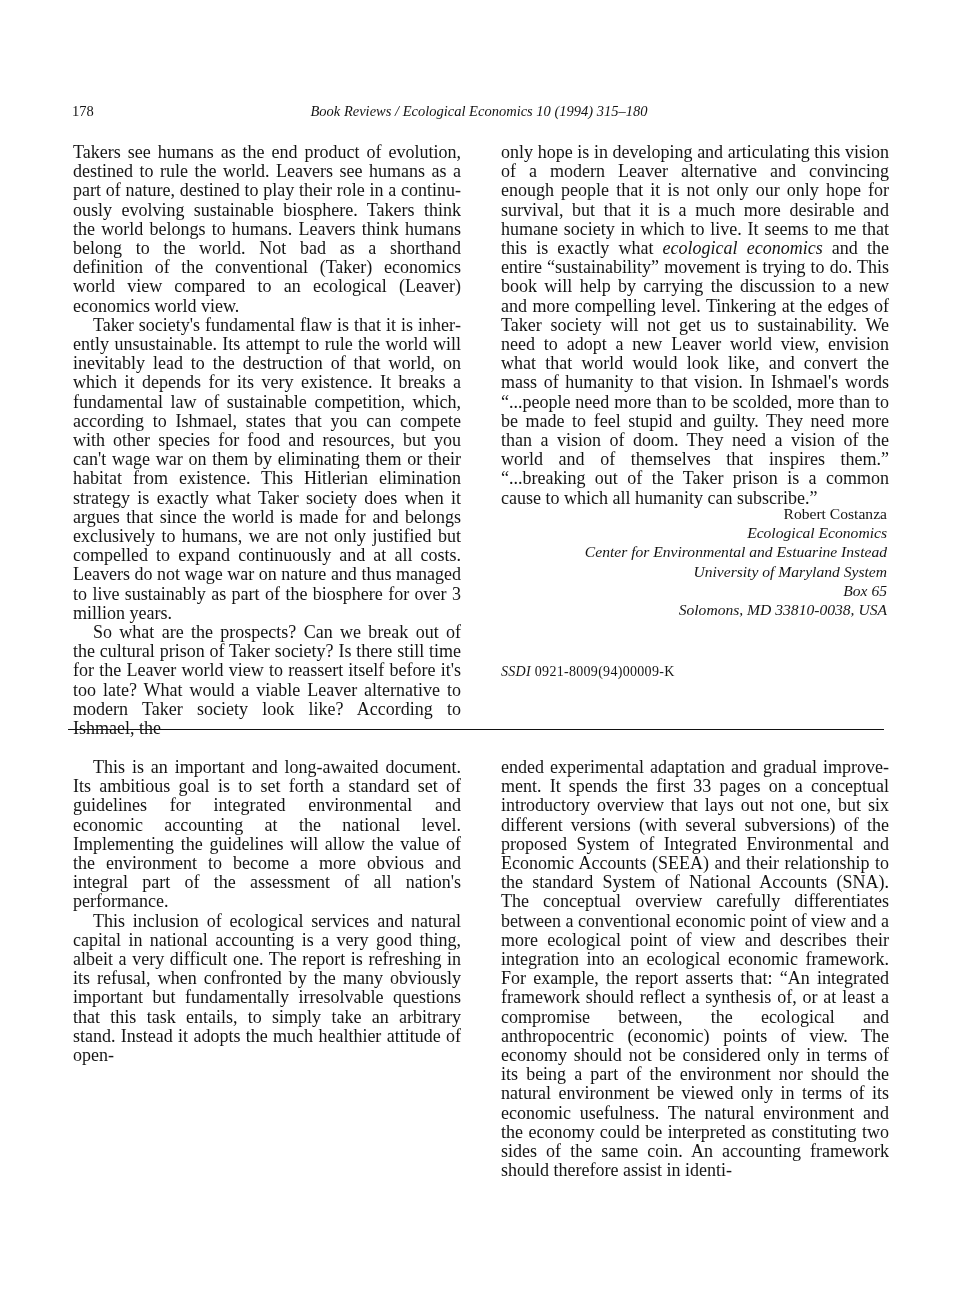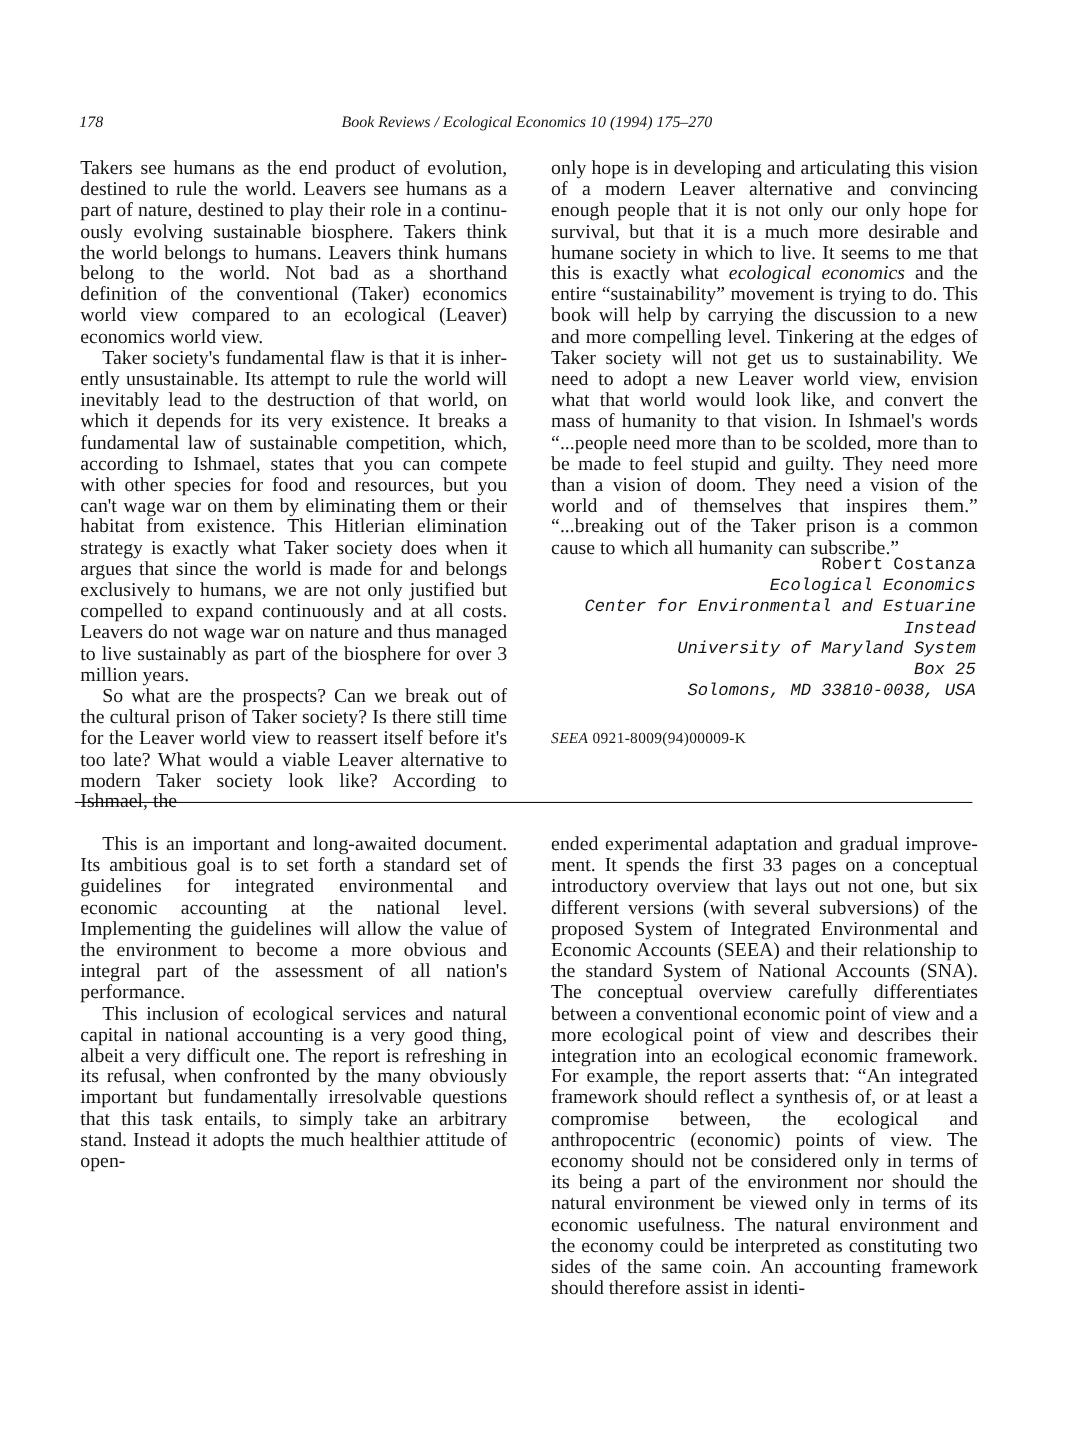--- a/index.html
+++ b/index.html
@@ -5,80 +5,80 @@
   html, body { margin: 0; padding: 0; background: #ffffff; }
   body {
     width: 974px; height: 1307px; position: relative; overflow: hidden;
     font-family: "Liberation Serif", "DejaVu Serif", serif;
     color: #141414;
   }
   .header {
     position: absolute; top: 103px; left: 72px; width: 814px; height: 20px;
     font-size: 14.5px;
   }
-  .page-number { position: absolute; left: 0; top: 0; font-style: italic; }
+  .page-number { position: absolute; left: 0; top: 0; }
   .running-head { position: absolute; left: 0; right: 0; top: 0; text-align: center; font-style: italic; }
 
   .col {
     position: absolute; width: 388px;
     font-size: 18px; line-height: 19.2px;
     text-align: justify; hyphens: manual;
   }
   .col p { margin: 0; }
   .col p.indent { text-indent: 20px; }
   .col-left-top { left: 73px; top: 143px; }
   .col-right-top { left: 501px; top: 143px; }
   .col-left-bottom { left: 73px; top: 758px; }
   .col-right-bottom { left: 501px; top: 758px; }
 
-  .signature { position: absolute; left: 501px; top: 504px; width: 386px; text-align: right; font-size: 15.6px; line-height: 19.2px; font-family: Liberation Mono, monospace; }
+  .signature { position: absolute; left: 501px; top: 504px; width: 386px; text-align: right; font-size: 15.6px; line-height: 19.2px; }
   .signature .name { font-style: normal; }
   .signature .aff { font-style: italic; }
   .ssdi { position: absolute; left: 501px; top: 664px; font-size: 14px; letter-spacing: 0.3px; }
   .ssdi .label { font-style: italic; }
 
   .rule {
     position: absolute; left: 68px; top: 729px; width: 816px; height: 0;
     border-top: 1.3px solid #111;
   }
 
   .section-title { font-weight: bold; margin-bottom: 19px !important; text-align: left !important; }
   .citation { margin-bottom: 19px !important; }
   .citation .cite-title { font-style: italic; }
   em { font-style: italic; }
 </style>
 </head>
 <body>
 
 <div class="header">
   <span class="page-number">178</span>
-  <span class="running-head">Book Reviews / Ecological Economics 10 (1994) 175–270</span>
+  <span class="running-head">Book Reviews / Ecological Economics 10 (1994) 315–180</span>
 </div>
 
 <div class="col col-left-top">
   <p>Takers see humans as the end product of evolution, destined to rule the world. Leavers see humans as a part of nature, destined to play their role in a continu­ously evolving sustainable biosphere. Takers think the world belongs to humans. Leavers think humans be­long to the world. Not bad as a shorthand definition of the conventional (Taker) economics world view com­pared to an ecological (Leaver) economics world view.</p>
   <p class="indent">Taker society's fundamental flaw is that it is inher­ently unsustainable. Its attempt to rule the world will inevitably lead to the destruction of that world, on which it depends for its very existence. It breaks a fundamental law of sustainable competition, which, according to Ishmael, states that you can compete with other species for food and resources, but you can't wage war on them  by eliminating them or their habitat from existence. This Hitlerian elimination strategy is exactly what Taker society does when it argues that since the world is made for and belongs exclusively to humans, we are not only justified but compelled to expand continuously and at all costs. Leavers do not wage war on nature and thus managed to live sustain­ably as part of the biosphere for over 3 million years.</p>
   <p class="indent">So what are the prospects? Can we break out of the cultural prison of Taker society? Is there still time for the Leaver world view to reassert itself before it's too late? What would a viable Leaver alternative to mod­ern Taker society look like? According to Ishmael, the</p>
 </div>
 
 <div class="col col-right-top">
   <p><span>only hope is in developing and articulating this vision of a modern Leaver alternative and convincing enough people that it is not only our only hope for survival, but that it is a much more desirable and humane society in which to live. It seems to me that this is exactly what </span><em>ecological economics</em><span> and the entire “sustainability” movement is trying to do. This book will help by carrying the discussion to a new and more compelling level. Tinkering at the edges of Taker society will not get us to sustainability. We need to adopt a new Leaver world view, envision what that world would look like, and convert the mass of humanity to that vision. In Ishmael's words “...people need more than to be scolded, more than to be made to feel stupid and guilty. They need more than a vision of doom. They need a vision of the world and of themselves that inspires them.” “...breaking out of the Taker prison is a common cause to which all humanity can subscribe.”</span></p>
 </div>
 
 <div class="signature">
   <div class="name">Robert Costanza</div>
   <div class="aff">Ecological Economics</div>
   <div class="aff">Center for Environmental and Estuarine Instead</div>
   <div class="aff">University of Maryland System</div>
-  <div class="aff">Box 25</div>
+  <div class="aff">Box 65</div>
   <div class="aff">Solomons, MD 33810-0038, USA</div>
 </div>
 
 <div class="ssdi">
-  <span class="label">SEEA</span>
+  <span class="label">SSDI</span>
   <span>0921-8009(94)00009-K</span>
 </div>
 
 <div class="rule"></div>
 
 <div class="col col-left-bottom">
   <p class="indent">This is an important and long-awaited document. Its ambitious goal is to set forth a standard set of guidelines for integrated environmental and economic accounting at the national level. Implementing the guidelines will allow the value of the environment to become a more obvious and integral part of the assess­ment of all nation's performance.</p>
   <p class="indent">This inclusion of ecological services and natural capital in national accounting is a very good thing, albeit a very difficult one. The report is refreshing in its refusal, when confronted by the many obviously important but fundamentally irresolvable questions that this task entails, to simply take an arbitrary stand. Instead it adopts the much healthier attitude of open-</p>
 </div>
 

